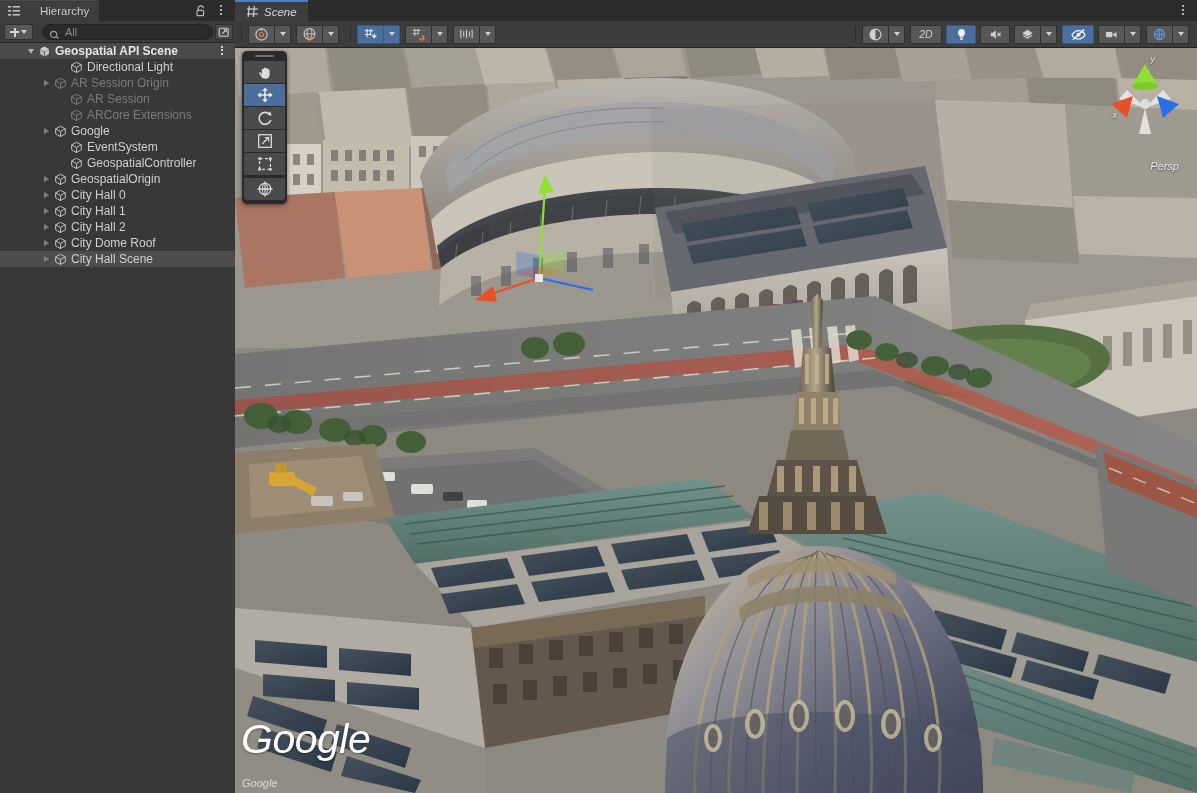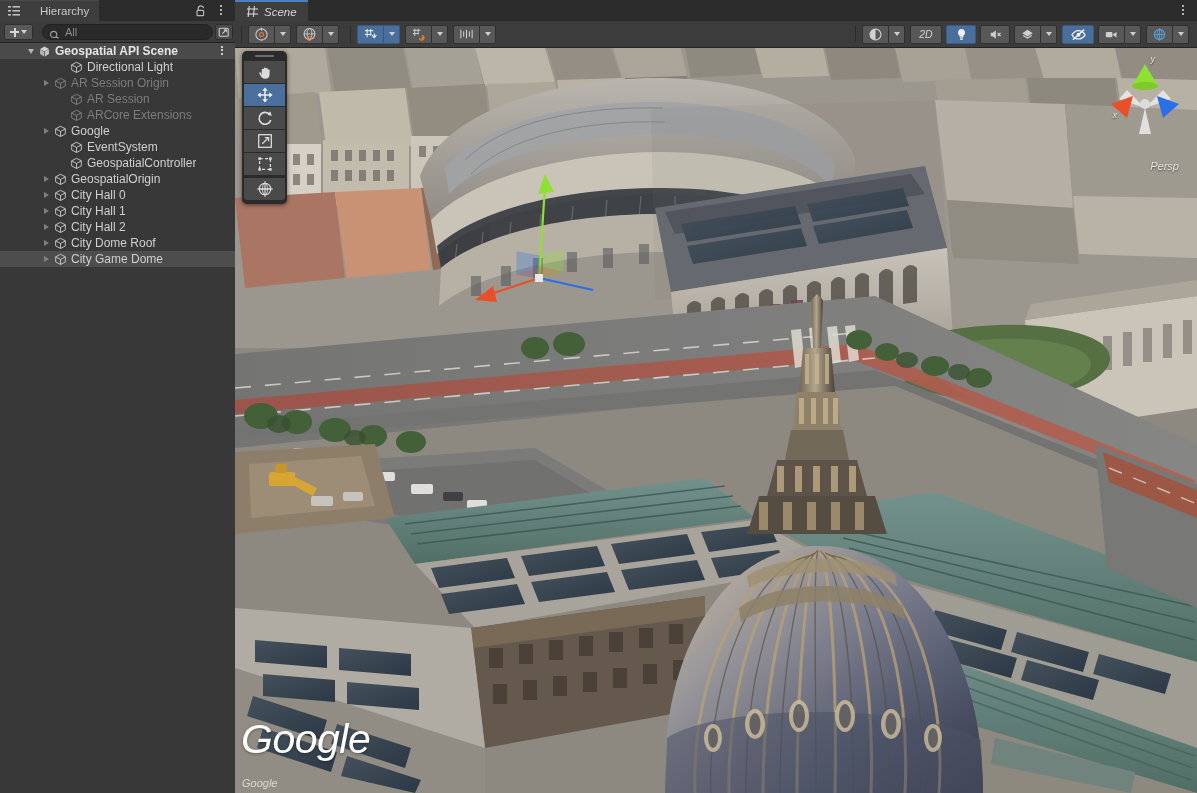--- a/index.html
+++ b/index.html
@@ -473,21 +473,21 @@
           <span class="twirl">
             <span class="tri-right"></span>
           </span>
           <span class="ico">
             <svg viewBox="0 0 14 14" width="13" height="13">
               <path d="M7 1.4 L12.2 4.1 V9.6 L7 12.4 L1.8 9.6 V4.1 z" fill="none" stroke="#c4c4c4" stroke-width="1.05"></path>
               <path d="M1.8 4.1 L7 6.9 L12.2 4.1" fill="none" stroke="#c4c4c4" stroke-width="1.05"></path>
               <path d="M7 6.9 V12.4" fill="none" stroke="#c4c4c4" stroke-width="1.05"></path>
             </svg>
           </span>
-          <span class="lbl">City Game Dome</span>
+          <span class="lbl">City Hall Scene</span>
         </div>
       </div>
   </div>
 
   <div class="scenepanel">
 
     <div class="s-tabbar">
       <div class="s-tab active" style="left:0;">
         <span class="tabicon">
           <svg viewBox="0 0 13 13" width="13" height="13">

